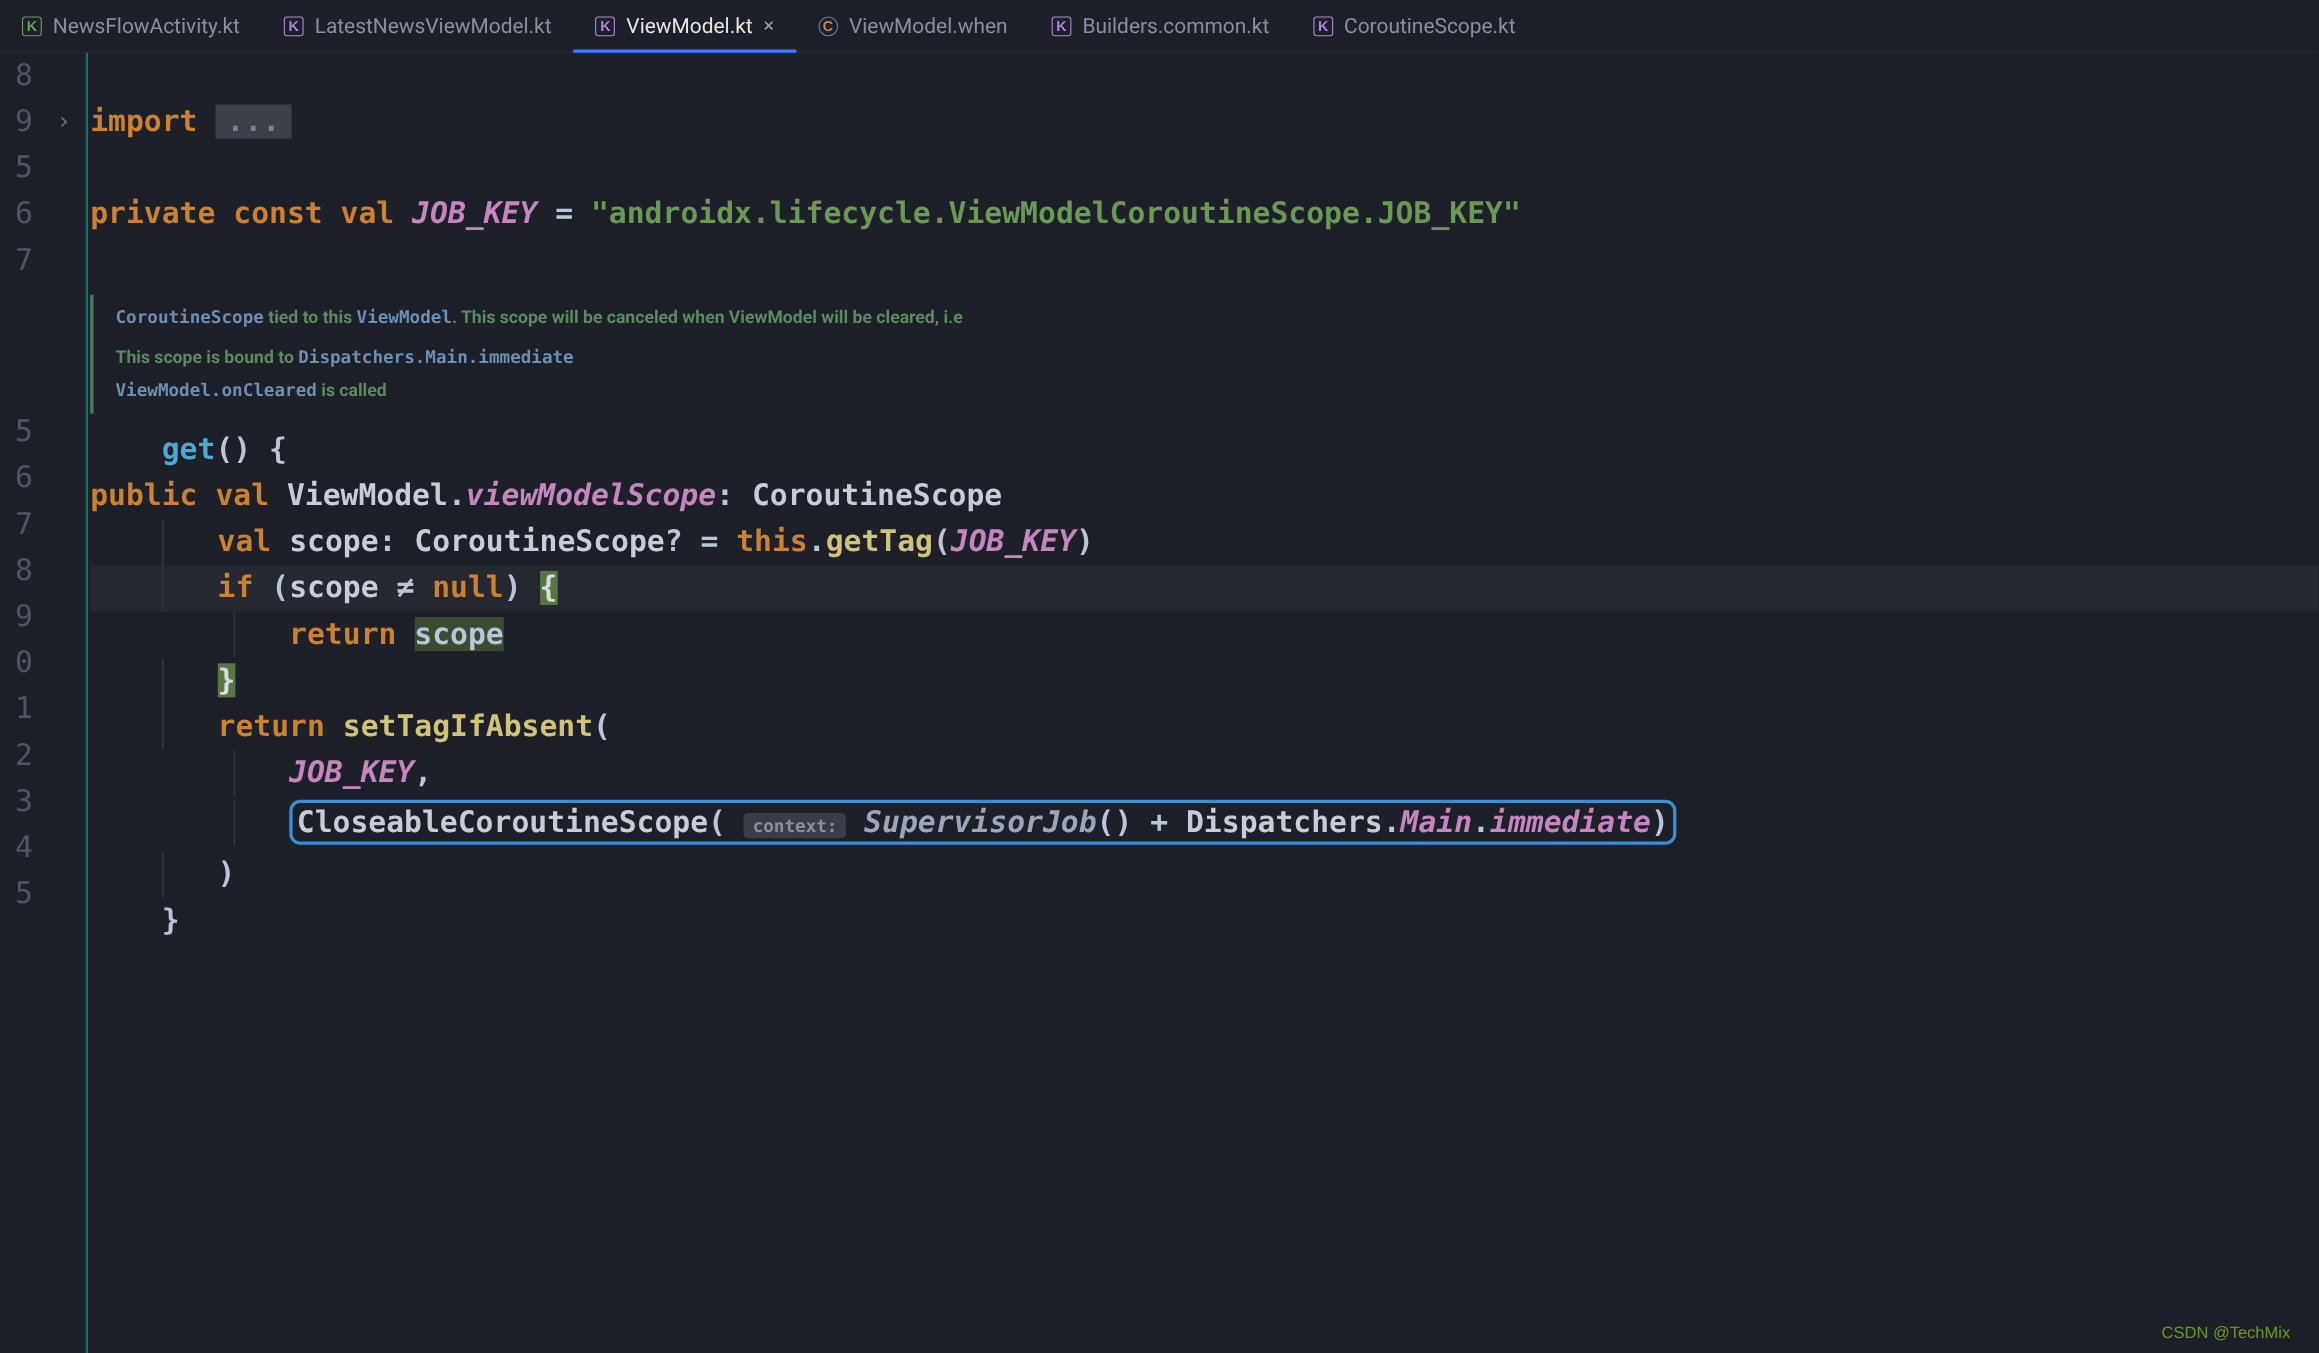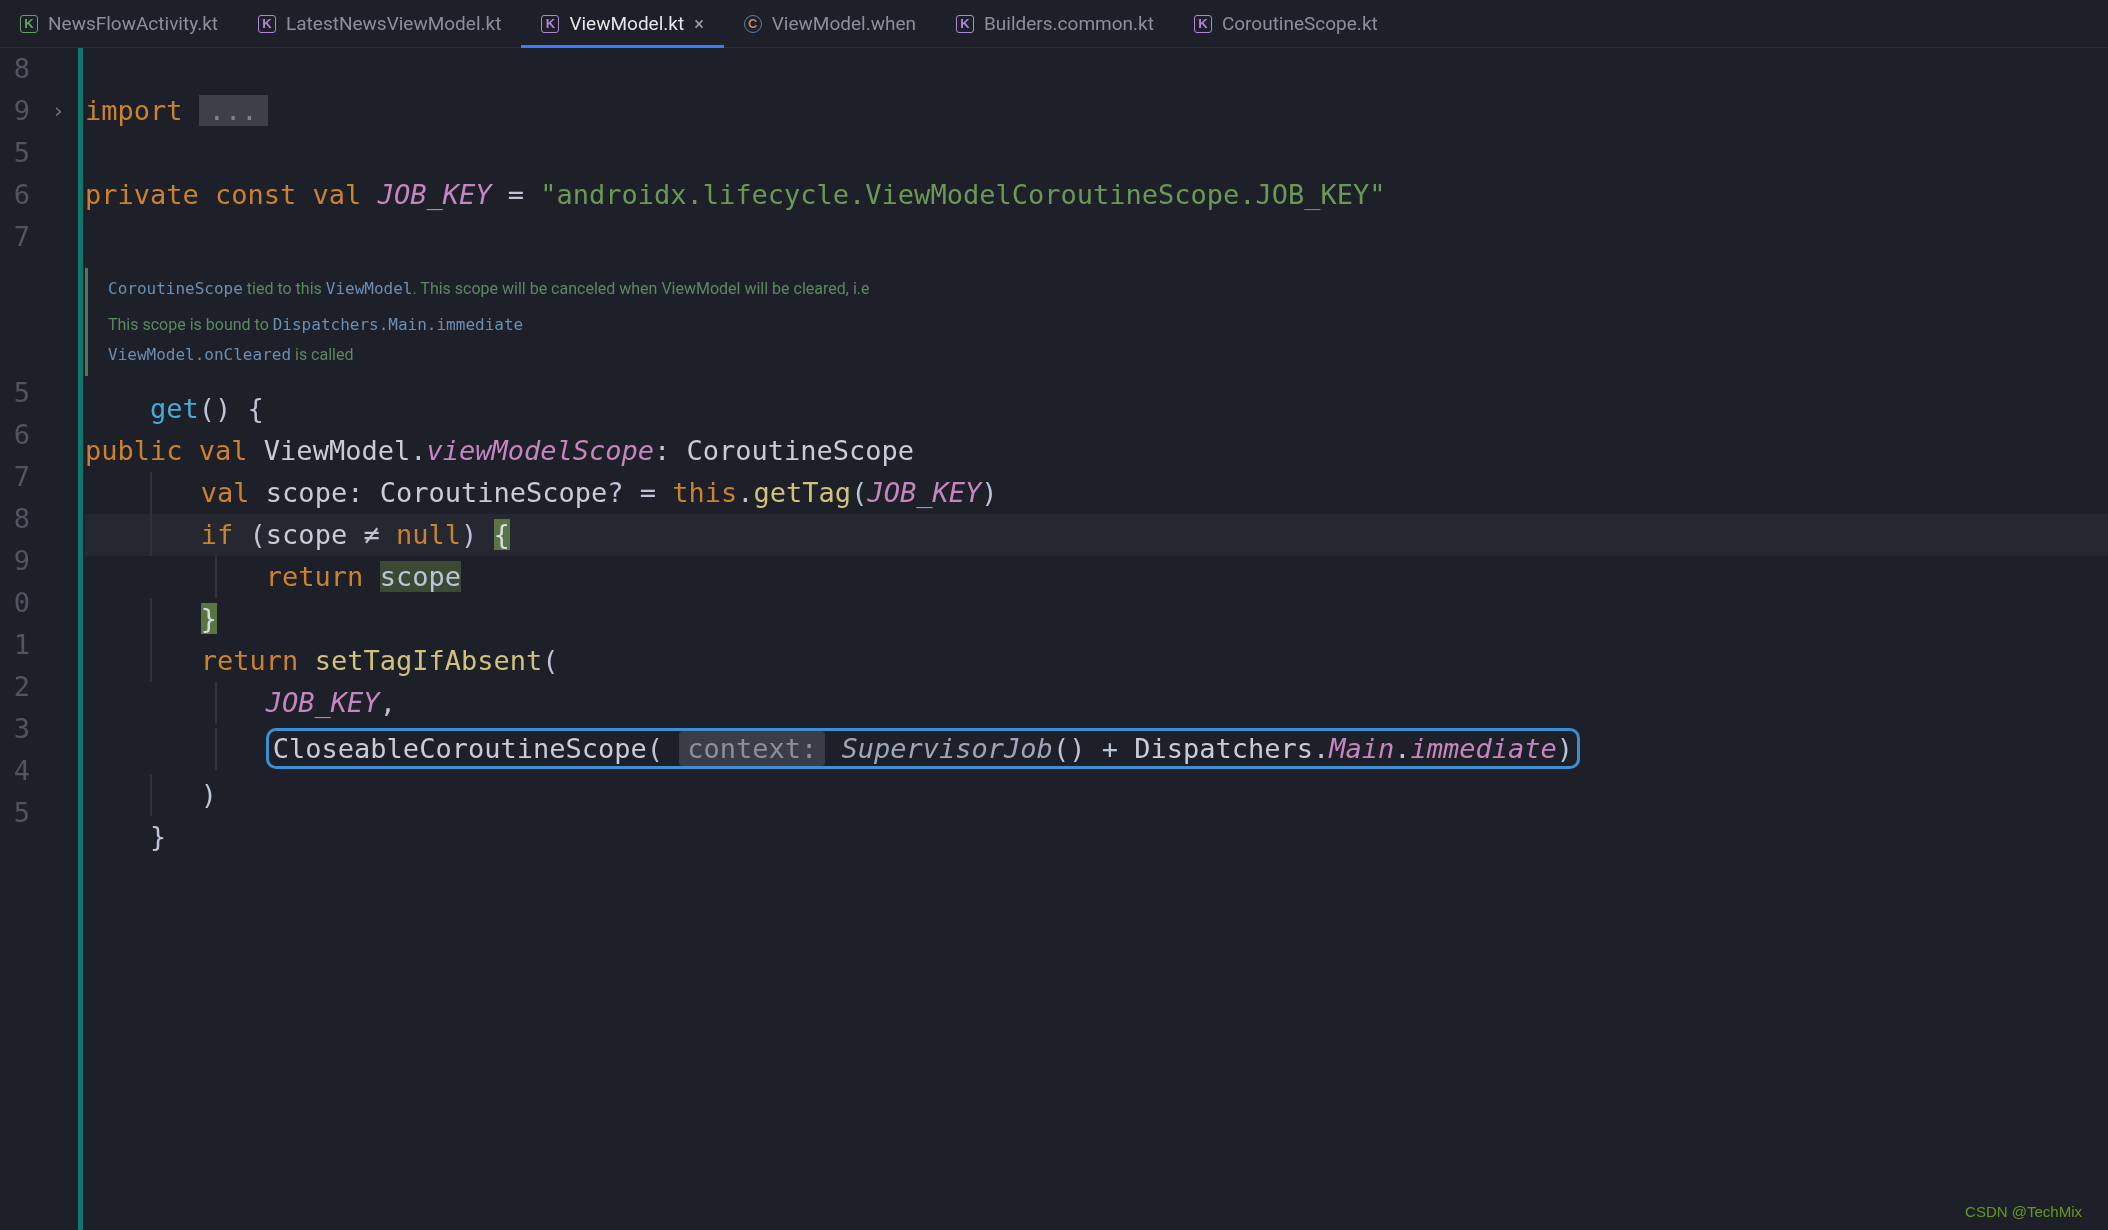--- a/index.html
+++ b/index.html
@@ -146,21 +146,21 @@
     border-radius: 10px;
     padding: 2px 4px;
   }
 
   .param-hint {
     background: #3a3d47;
     color: #8a909e;
     font-style: normal;
     padding: 2px 8px;
     border-radius: 4px;
-    font-size: 27px;
+    font-size: 16px;
   }
 
   .indent-guide {
     border-left: 2px solid #2f313b;
     display: inline-block;
     height: 42px;
     vertical-align: top;
   }
 
   .watermark {
@@ -227,21 +227,21 @@
     <div>3</div>
     <div>4</div>
     <div>5</div>
   </div>
 
   <div class="fold-col">
     <div style="height:42px"></div>
     <div class="chev">›</div>
   </div>
 
-  <div class="code" style="border-left:5px solid #0f766e;padding-left:2px;">
+  <div class="code" style="border-left:2px solid #0f766e;padding-left:2px;font-weight:bold;">
 
     <div class="row"></div>
 
     <div class="row">
       <pre><span class="kw-orange">import</span> <span class="folded">...</span></pre>
     </div>
 
     <div class="row"></div>
 
     <div class="row">

